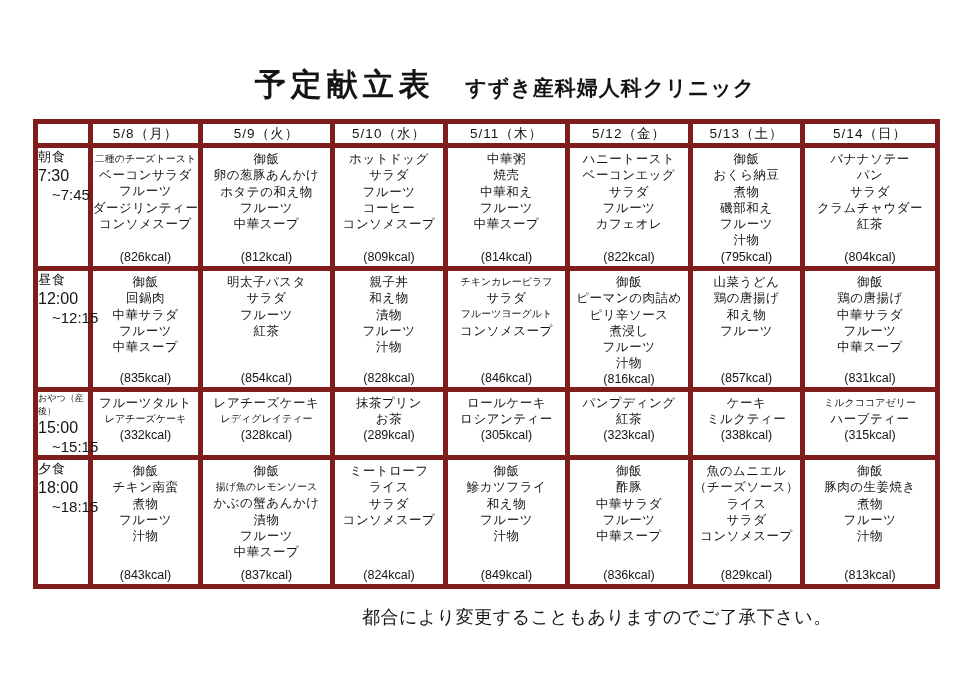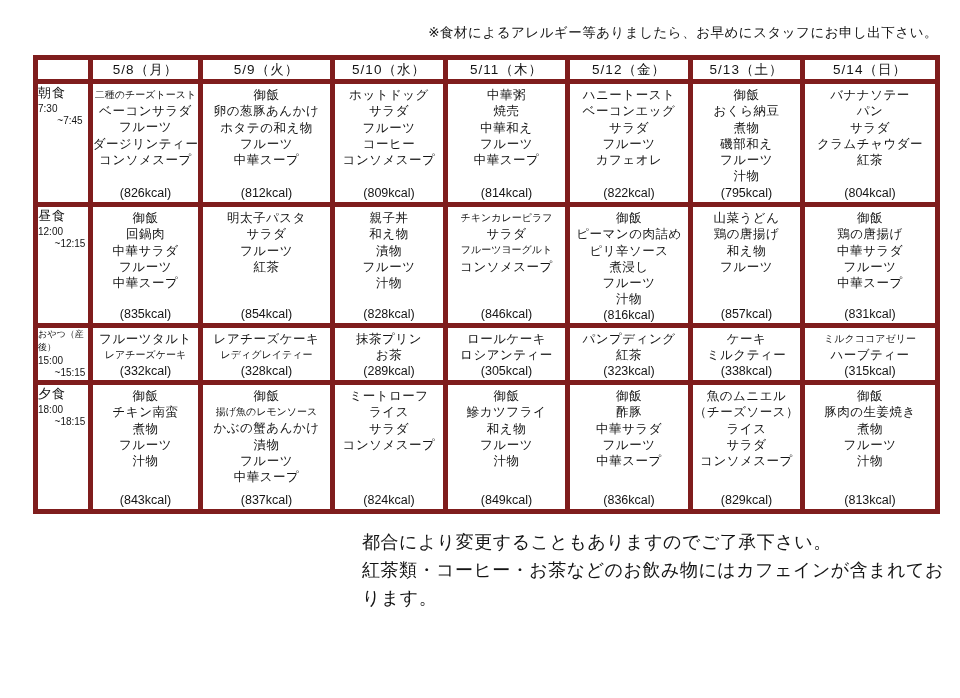--- a/index.html
+++ b/index.html
@@ -33,29 +33,32 @@
   tr.meal-0 .cell { height:118px;justify-content:space-between; }
   tr.meal-1 .cell { height:116px; }
   tr.meal-2 .cell { height:52px; }
   tr.meal-3 .cell { height:124px; }
   .item { font-size:12.5px; line-height:1.3; white-space:nowrap; letter-spacing:0.5px; }
   .item.small { font-size:10px; line-height:1.62; letter-spacing:0; }
   .kcal { margin-top:auto; font-size:12.5px; letter-spacing:0; }
   .label-cell { box-sizing:border-box; padding:3px 3px 0 3px; }
   .meal-name { font-size:13px; letter-spacing:1px; }
   .meal-name.small { font-size:9px; letter-spacing:0; }
-  .meal-time { font-size:10px; margin-top:1px; }
-  .meal-time.end { text-align:center; font-size:10px;padding-left:14px; }
+  .meal-time { font-size:16px; margin-top:1px; }
+  .meal-time.end { text-align:center; font-size:15px;padding-left:14px; }
   .footer { margin:15px 0 0 362px; font-size:18px; line-height:1.55; letter-spacing:0.5px; }
 </style>
 </head>
 <body>
 
 <div class="page">
-  <div class="allergy-note">※食材によるアレルギー等ありましたら、お早めにスタッフにお申し出下さい。</div>
+  <div class="title-row">
+    <span class="title">予定献立表</span>
+    <span class="subtitle">すずき産科婦人科クリニック</span>
+  </div>
 
   <table class="menu-table">
     <colgroup>
       <col style="width:55px">
         <col style="width:110px">
         <col style="width:132px">
         <col style="width:113px">
       <col style="width:122px">
         <col style="width:123px">
         <col style="width:112px">
@@ -358,15 +361,14 @@
               <div class="item">汁物</div>
               <div class="kcal">(813kcal)</div>
             </div>
           </td>
         </tr>
       </tbody>
   </table>
 
   <div class="footer">
     <div>都合により変更することもありますのでご了承下さい。</div>
-    <div>紅茶類・コーヒー・お茶などのお飲み物にはカフェインが含まれております。</div>
   </div>
 </div>
 
 </body></html>

